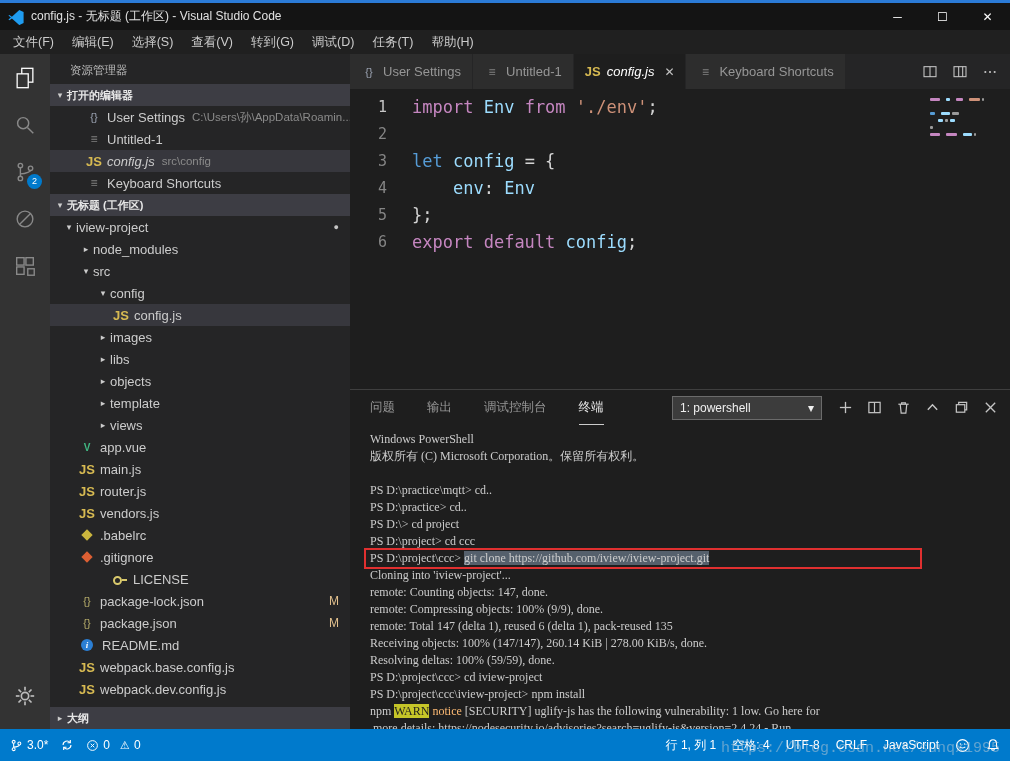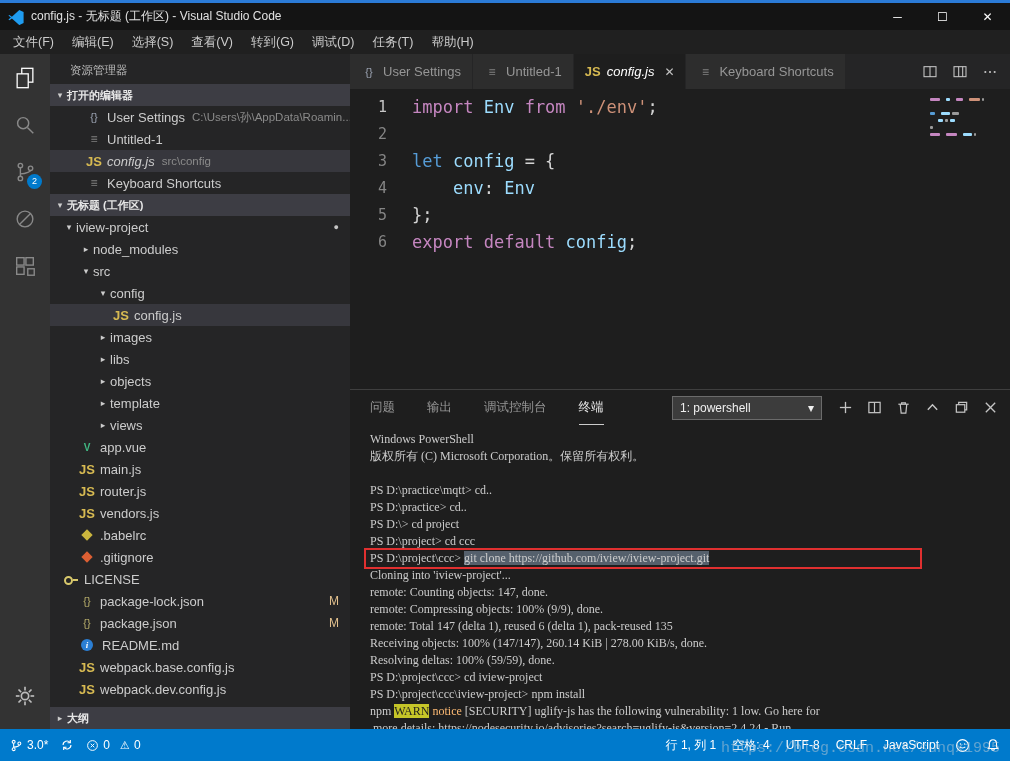--- a/index.html
+++ b/index.html
@@ -263,21 +263,21 @@
             <span class="label">vendors.js</span>
           </div>
           <div class="row" style="padding-left: 29px;">
             <span class="fi fi-babel"></span>
             <span class="label">.babelrc</span>
           </div>
           <div class="row" style="padding-left: 29px;">
             <span class="fi fi-git"></span>
             <span class="label">.gitignore</span>
           </div>
-          <div class="row" style="padding-left: 13px;">
+          <div class="row" style="padding-left: 26px; margin-left: 36px;">
             <span class="fi fi-license"></span>
             <span class="label">LICENSE</span>
           </div>
           <div class="row" style="padding-left: 29px;">
             <span class="fi fi-json">{}</span>
             <span class="label">package-lock.json</span>
             <span class="m-badge">M</span>
           </div>
           <div class="row" style="padding-left: 29px;">
             <span class="fi fi-json">{}</span>

